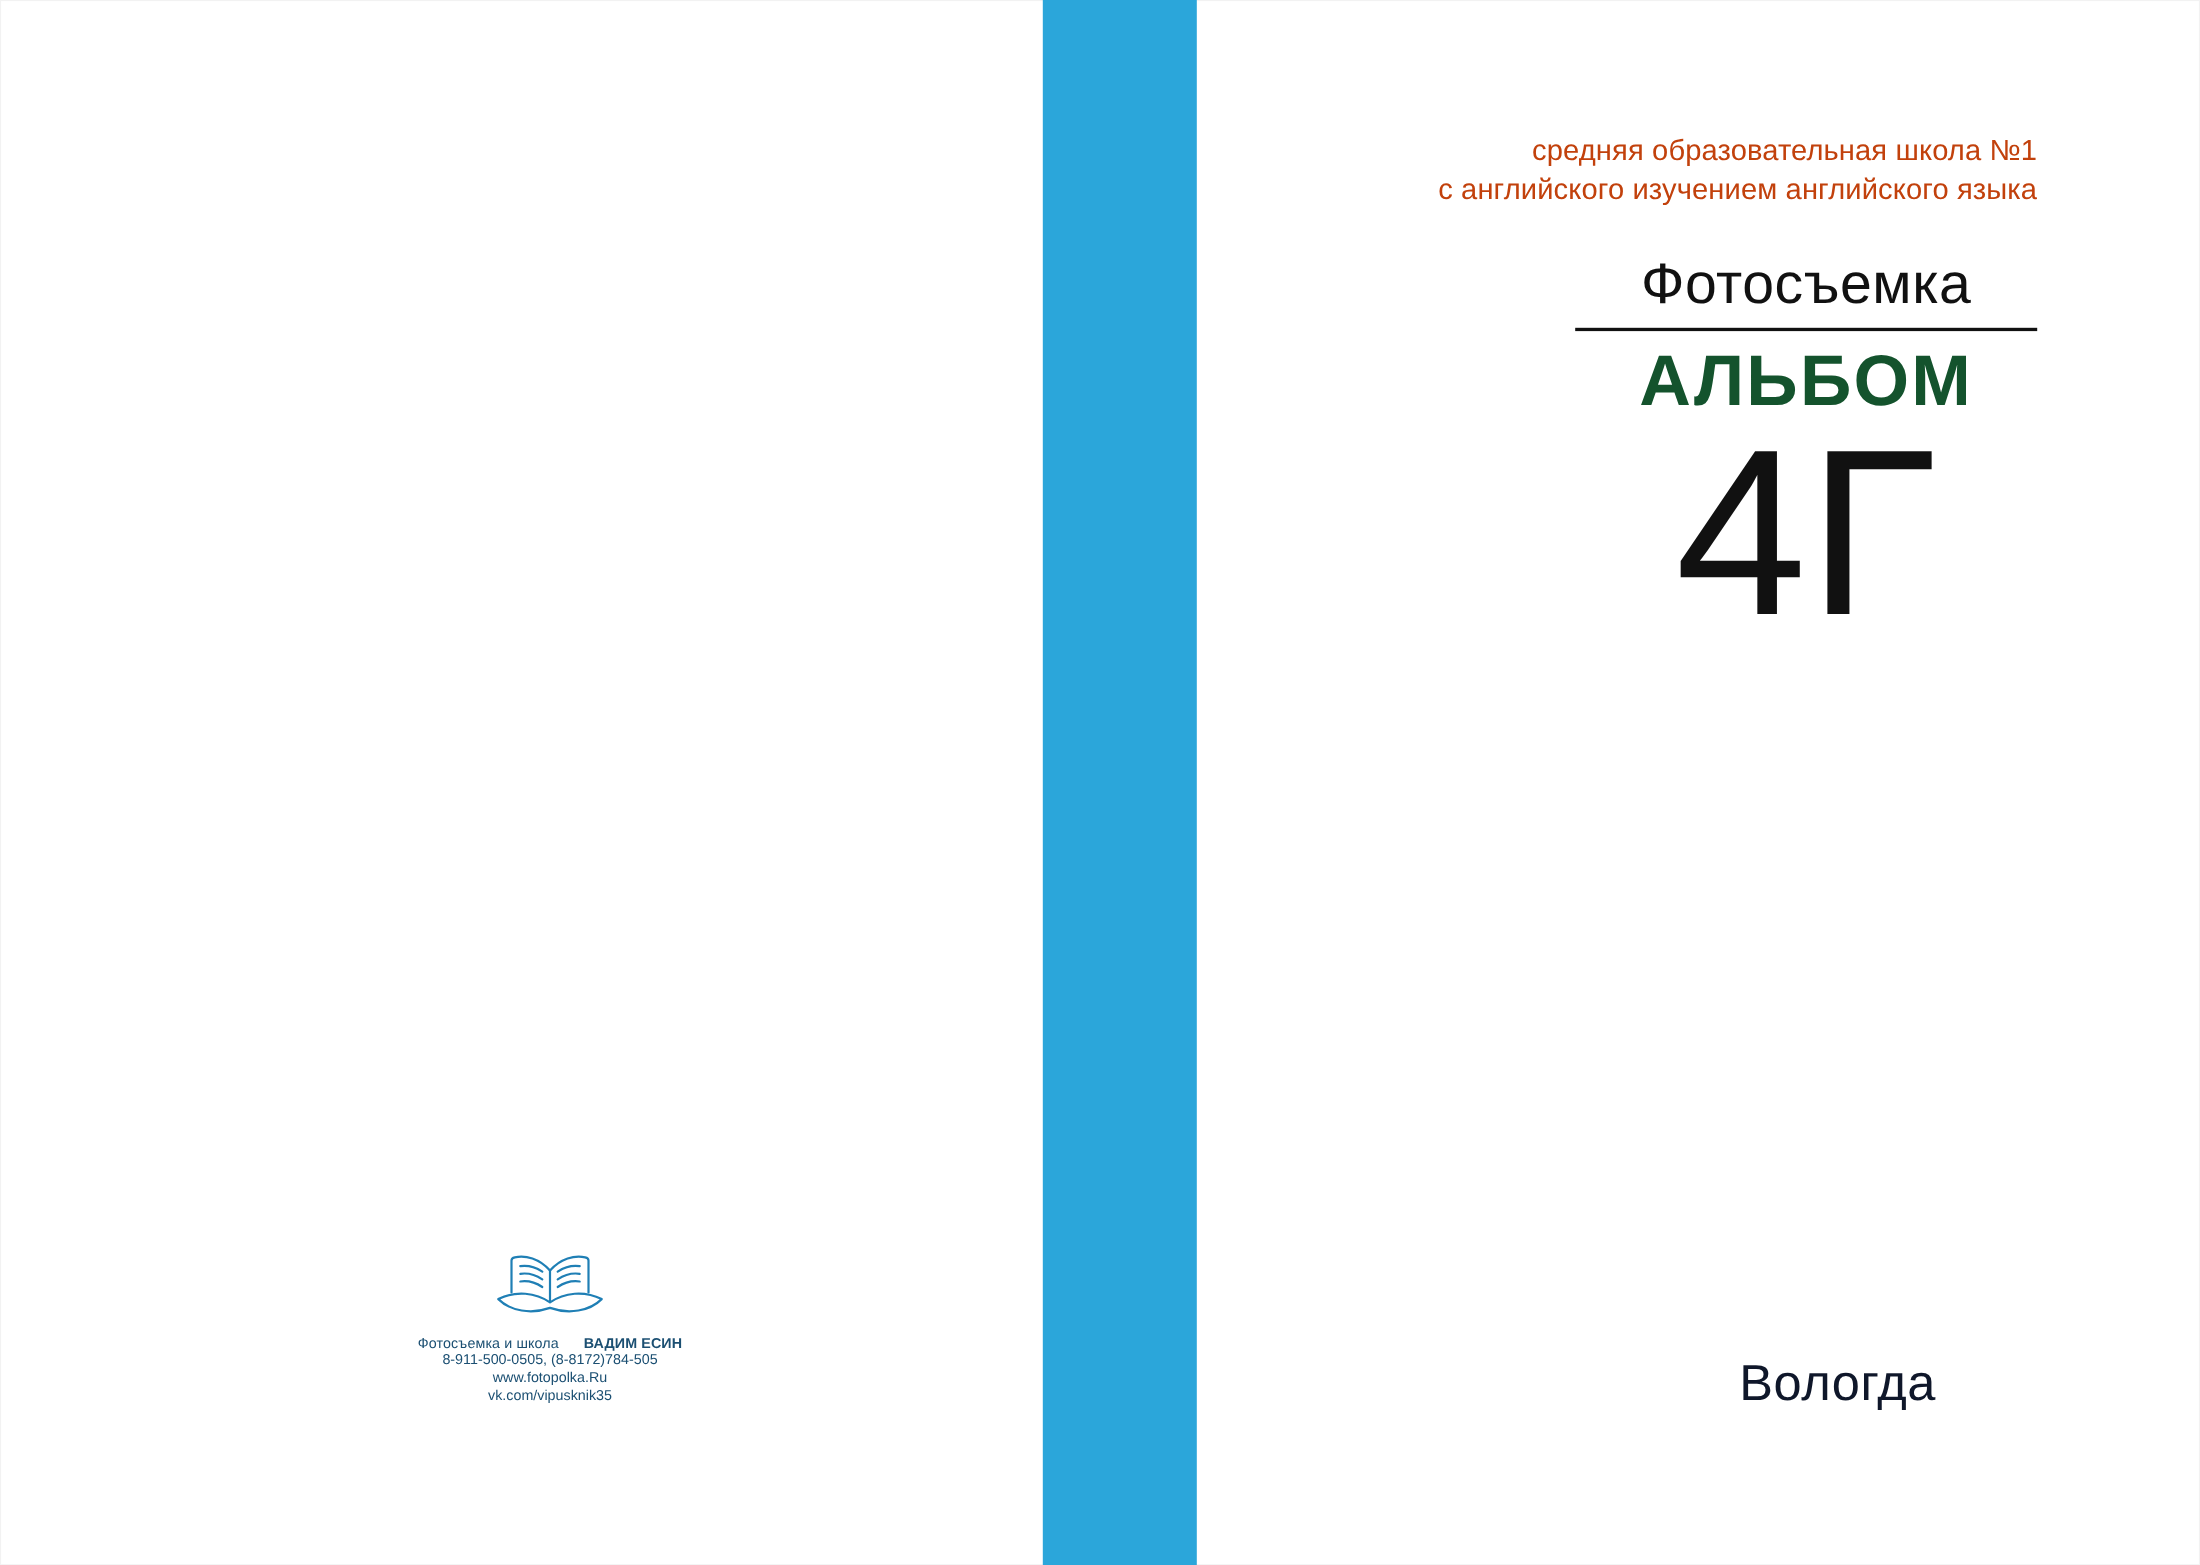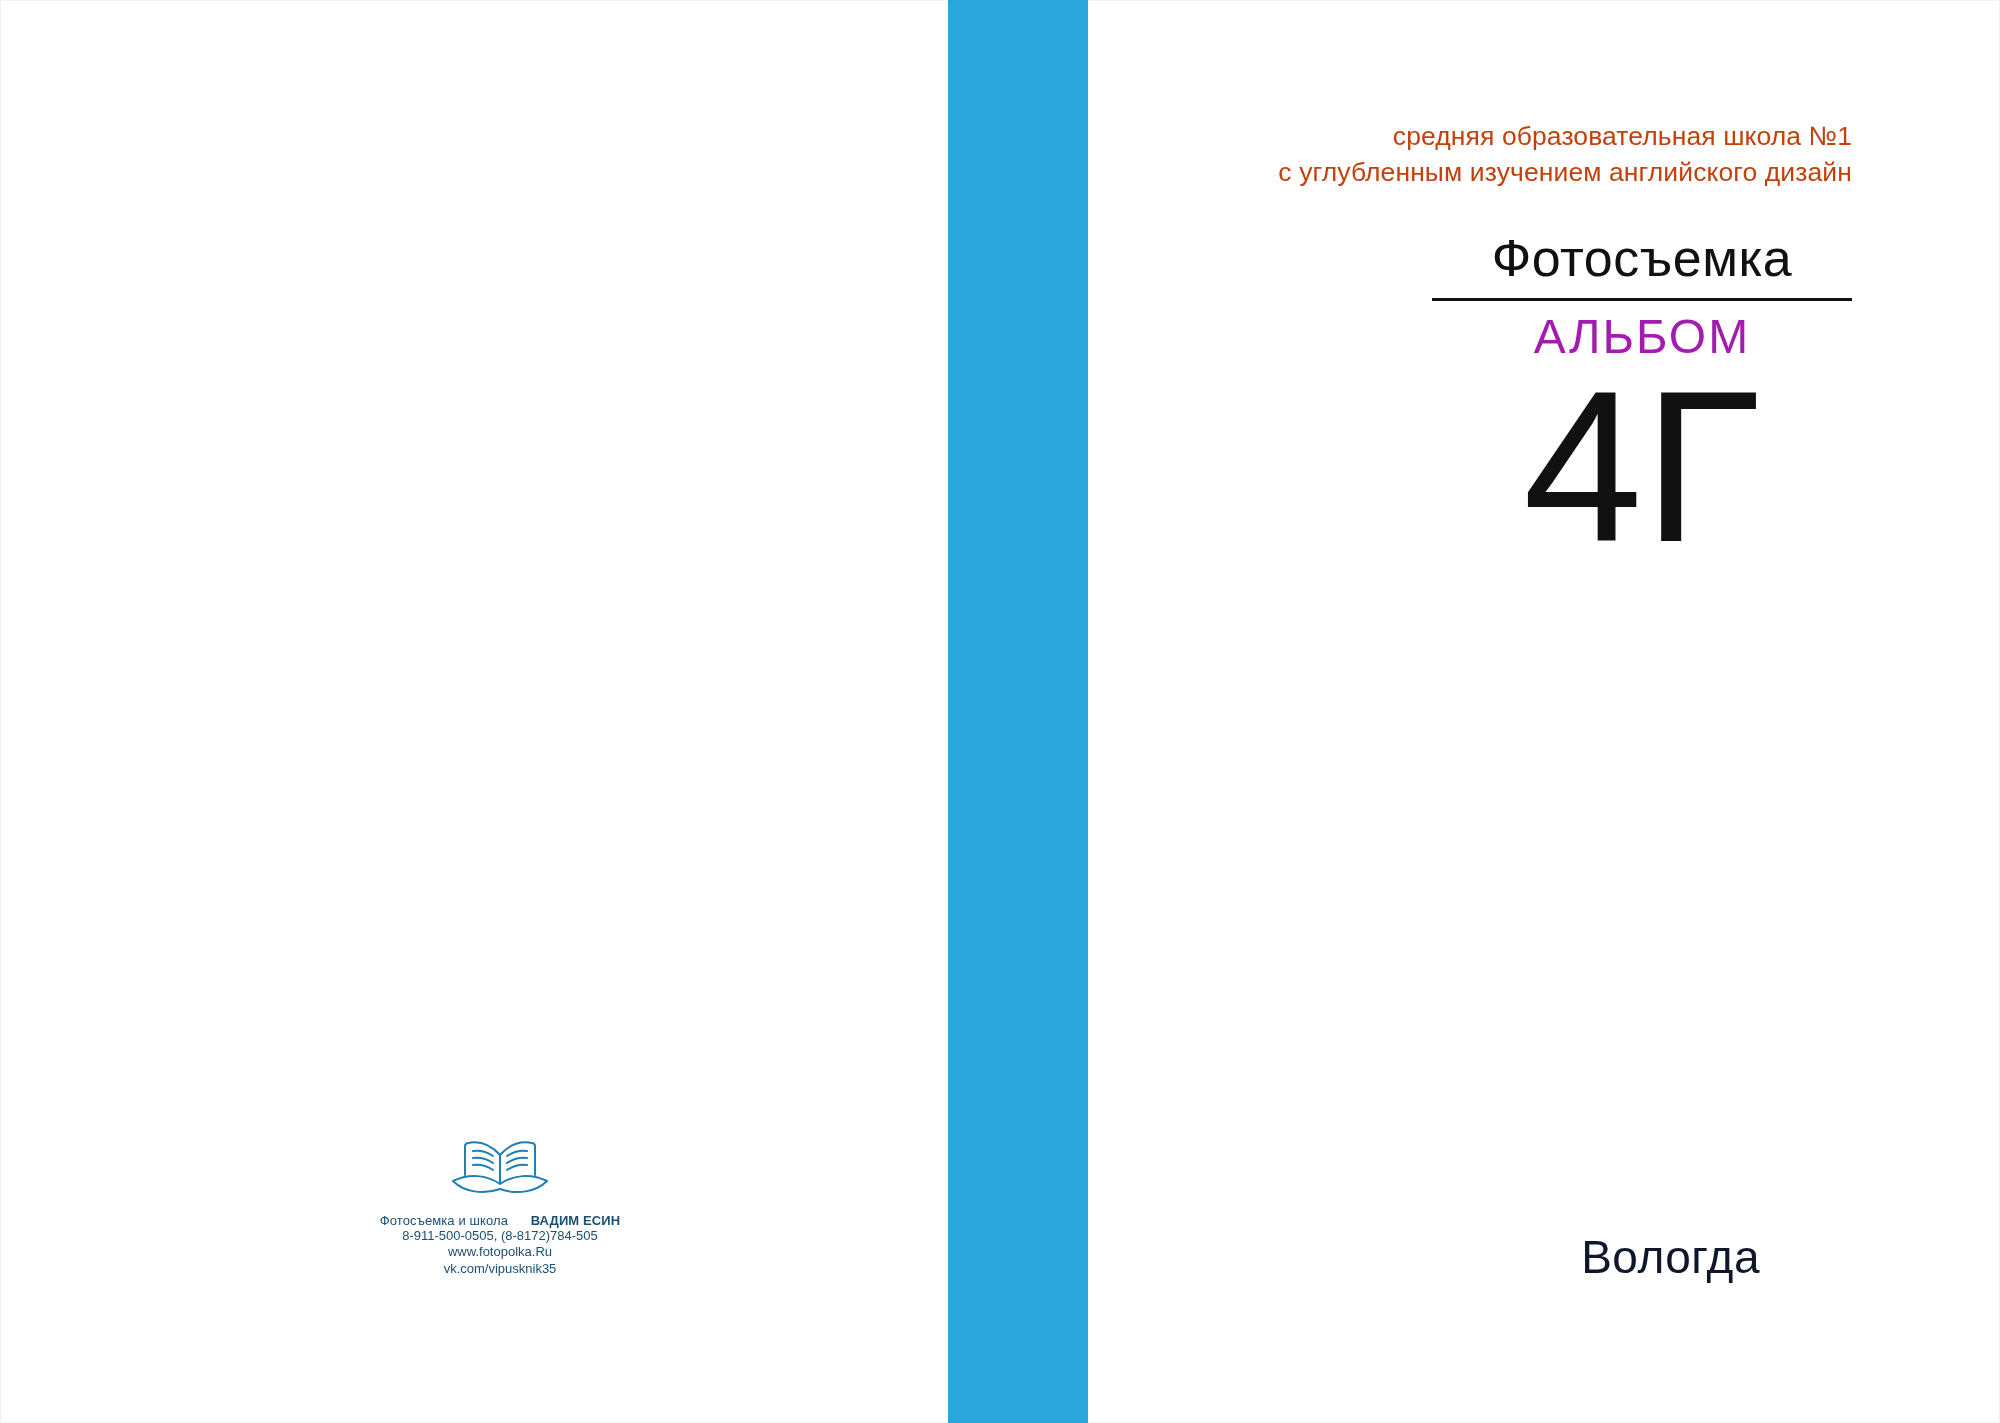--- a/index.html
+++ b/index.html
@@ -83,25 +83,25 @@
     color: #111111;
     font-weight: 400;
   }
   .rule {
     width: 100%;
     height: 3px;
     background: #111111;
     margin: 14px 0 12px 0;
   }
   .t-album {
-    font-size: 48px;
+    font-size: 65px;
     line-height: 1.0;
     letter-spacing: 2px;
-    color: #a21caf;
-    font-weight: 400;
+    color: #14532d;
+    font-weight: 700;
   }
   .t-class {
     margin-top: 4px;
     font-size: 215px;
     line-height: 0.95;
     letter-spacing: 1px;
     color: #111111;
     font-weight: 400;
   }
 
@@ -192,21 +192,21 @@
     </div>
     <div class="credit-line2">8-911-500-0505, (8-8172)784-505</div>
     <div class="credit-line3">www.fotopolka.Ru</div>
     <div class="credit-line4">vk.com/vipusknik35</div>
   </div>
 
   <div class="front-cover">
 
     <div class="school-lines">
       <div>средняя образовательная школа №1</div>
-      <div>с углубленным изучением английского дизайн</div>
+      <div>с английского изучением английского языка</div>
     </div>
 
     <div class="title-block">
       <div class="t-vypusknoy">Фотосъемка</div>
       <div class="rule"></div>
       <div class="t-album">АЛЬБОМ</div>
       <div class="t-class">4Г</div>
     </div>
 
 

